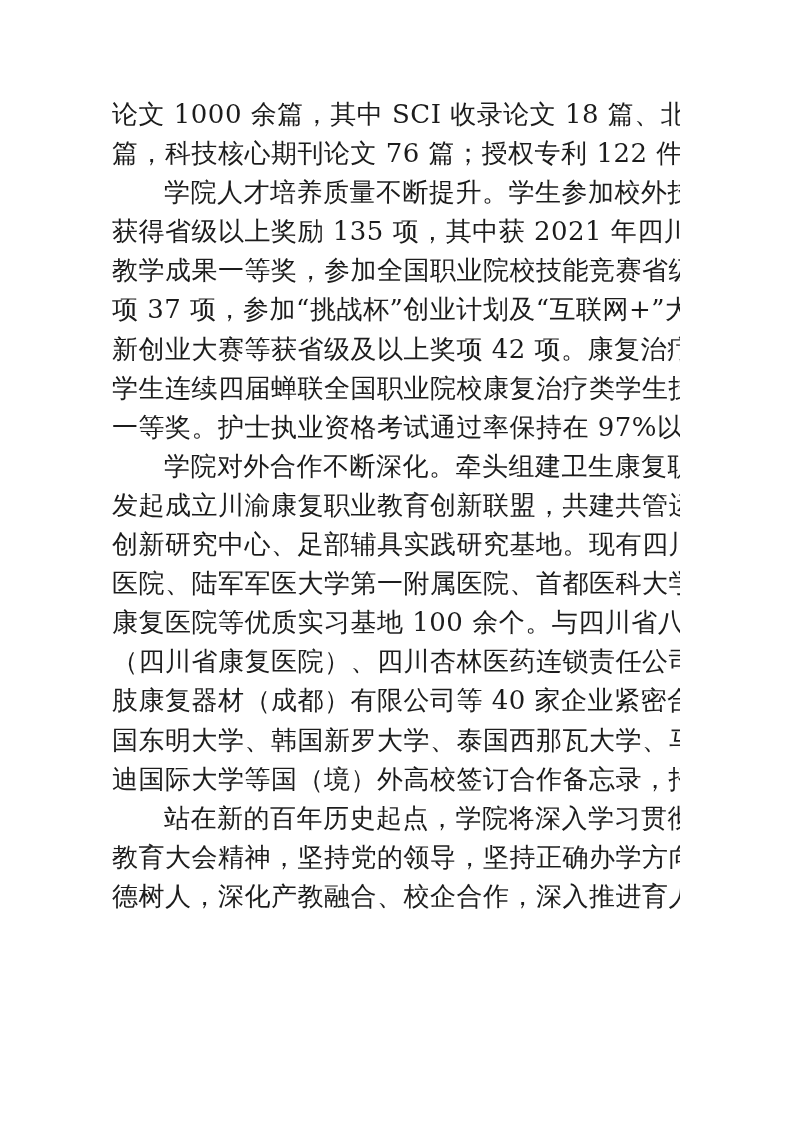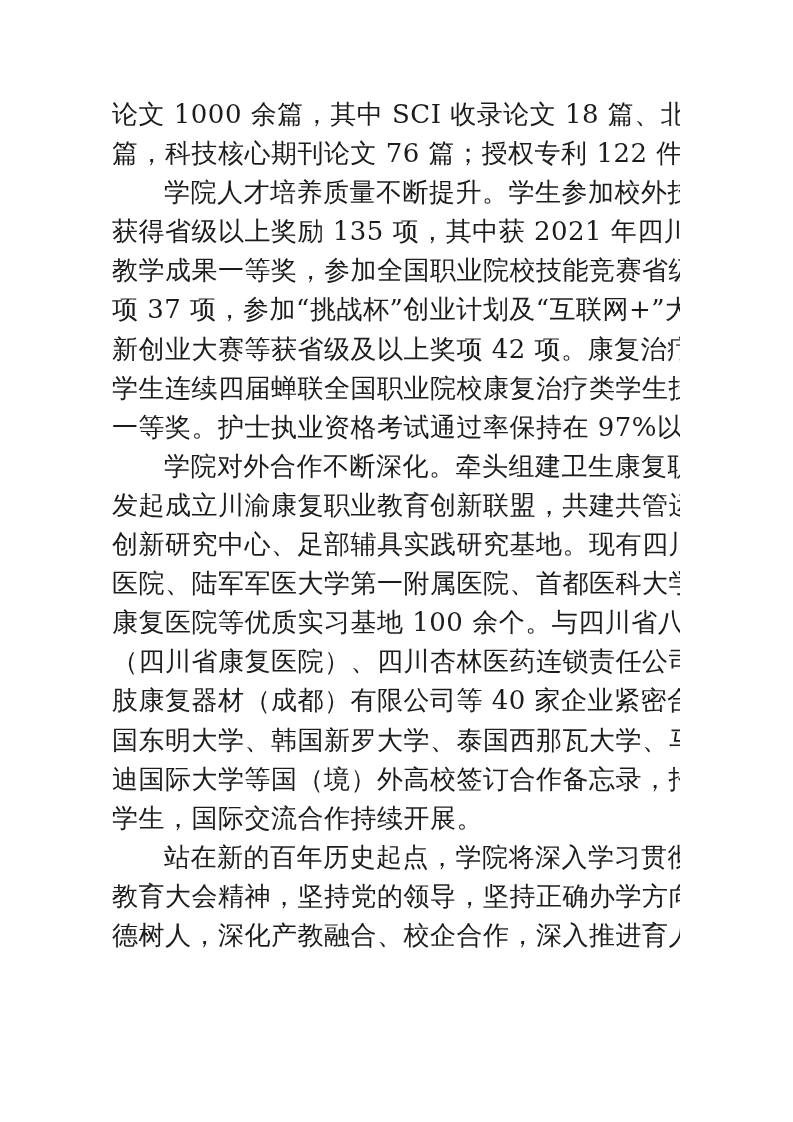--- a/index.html
+++ b/index.html
@@ -59,18 +59,17 @@
     <div class="line para-end">一等奖。护士执业资格考试通过率保持在 97%以上。</div>
     <div class="line indent">学院对外合作不断深化。牵头组建卫生康复职教集团，</div>
     <div class="line">发起成立川渝康复职业教育创新联盟，共建共管运动与健康</div>
     <div class="line">创新研究中心、足部辅具实践研究基地。现有四川大学华西</div>
     <div class="line">医院、陆军军医大学第一附属医院、首都医科大学附属北京</div>
     <div class="line">康复医院等优质实习基地 100 余个。与四川省八一康复中心</div>
     <div class="line">（四川省康复医院）、四川杏林医药连锁责任公司、德林义</div>
     <div class="line">肢康复器材（成都）有限公司等 40 家企业紧密合作。与韩</div>
     <div class="line">国东明大学、韩国新罗大学、泰国西那瓦大学、马来西亚英</div>
     <div class="line">迪国际大学等国（境）外高校签订合作备忘录，招收外国留</div>
-    <div class="line para-end">学生，国际交流合作持续开展。</div>
     <div class="line indent">站在新的百年历史起点，学院将深入学习贯彻全国职业</div>
     <div class="line">教育大会精神，坚持党的领导，坚持正确办学方向，坚持立</div>
     <div class="line">德树人，深化产教融合、校企合作，深入推进育人方式、管</div>
   </div>
 </div>
 
 </body></html>

